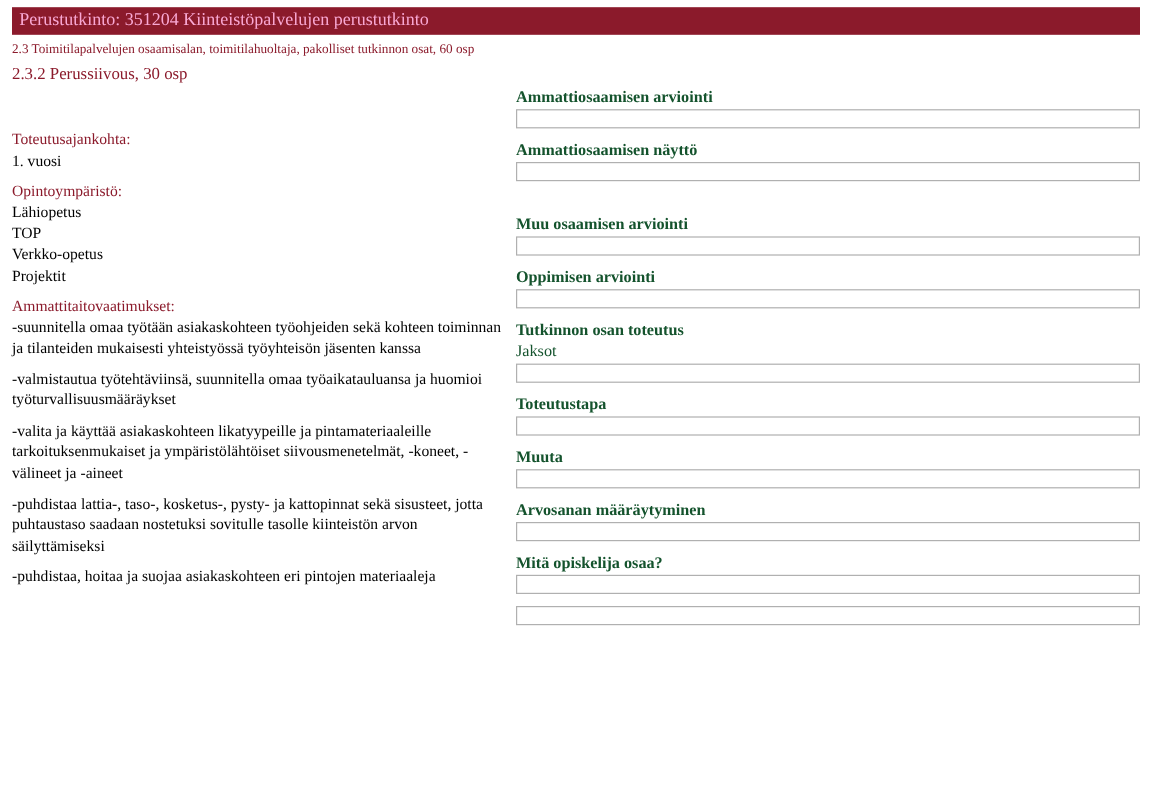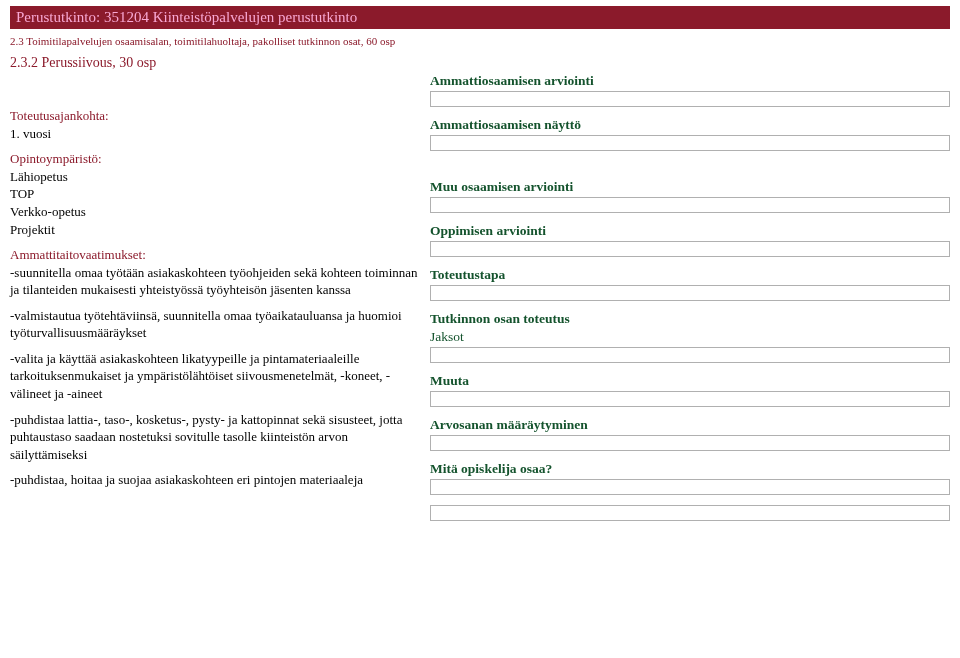--- a/index.html
+++ b/index.html
@@ -132,27 +132,27 @@
         <div class="right-heading">Muu osaamisen arviointi</div>
         <div class="field"></div>
       </div>
 
       <div class="right-group">
         <div class="right-heading">Oppimisen arviointi</div>
         <div class="field"></div>
       </div>
 
       <div class="right-group">
-        <div class="right-heading">Toteutustapa</div>
+        <div class="right-heading">Tutkinnon osan toteutus</div>
+        <div class="right-heading" style="font-weight:normal;">Jaksot</div>
         <div class="field"></div>
       </div>
 
       <div class="right-group">
-        <div class="right-heading">Tutkinnon osan toteutus</div>
-        <div class="right-heading" style="font-weight:normal;">Jaksot</div>
+        <div class="right-heading">Toteutustapa</div>
         <div class="field"></div>
       </div>
 
       <div class="right-group">
         <div class="right-heading">Muuta</div>
         <div class="field"></div>
       </div>
 
       <div class="right-group">
         <div class="right-heading">Arvosanan määräytyminen</div>

